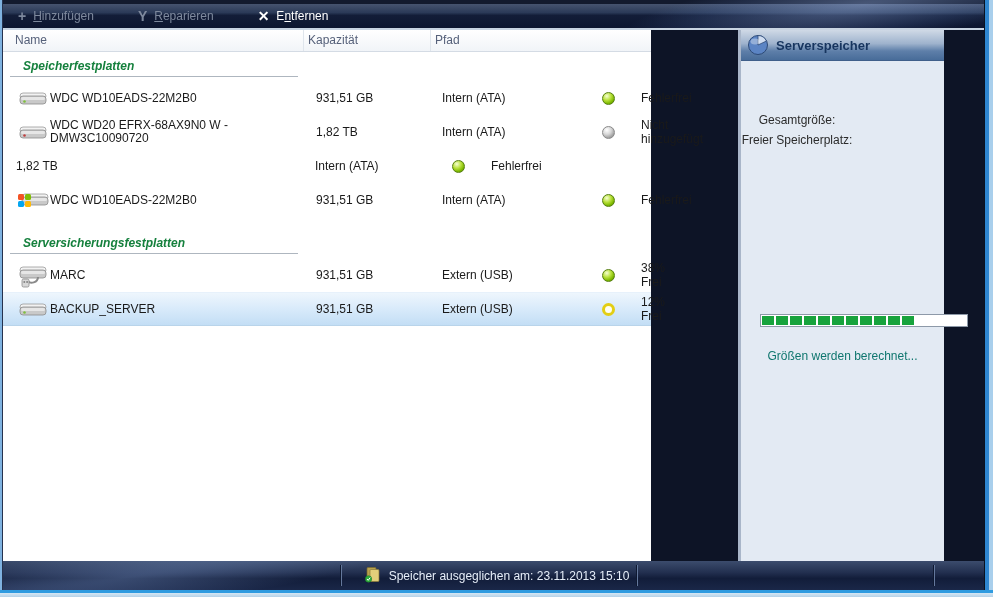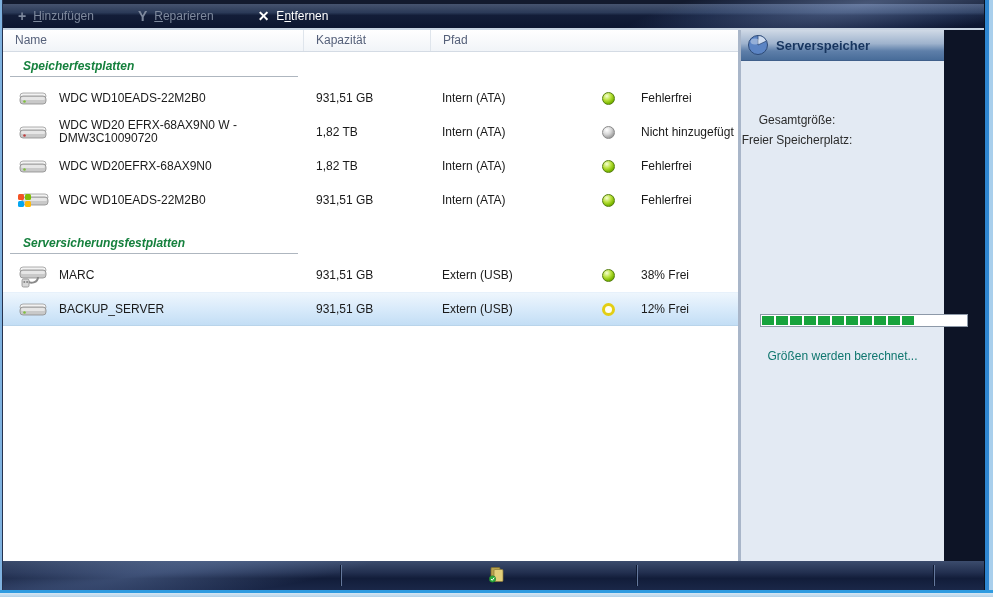--- a/index.html
+++ b/index.html
@@ -36,40 +36,40 @@
   }
   .tb-btn { display:flex; align-items:center; gap:7px; padding:3px 10px; margin-right:24px;
             color:#fff; cursor:pointer; position:relative; z-index:2; }
   .tb-btn.disabled { color:#7e899d; cursor:default; }
   .tb-ico { font-weight:bold; font-size:14px; line-height:14px; }
   .tb-btn.disabled .tb-ico { color:#7e899d; }
   .tb-key { text-decoration:underline; }
 
   
   .content-sep { position:absolute; left:3px; right:9px; top:28px; height:2px; background:#c8d4e2; }
-  .main { position:absolute; left:3px; top:30px; width:735px; bottom:36px; background:#fff; }
+  .main { position:absolute; left:3px; top:30px; width:648px; bottom:36px; background:#fff; }
   .panel-gap { position:absolute; left:738px; top:30px; width:3px; bottom:36px; background:#a9b6c9; }
   .panel { position:absolute; left:741px; top:30px; width:203px; bottom:36px; background:#e3eaf3; }
 
   
   .thead {
     display:grid; grid-template-columns:300px 127px 150px 1fr; height:22px; align-items:center;
     background:linear-gradient(#ffffff,#f1f4f8); border-bottom:1px solid #d4dbe4; color:#56617a;
   }
   .thead .th { padding-left:12px; height:100%; line-height:21px; }
-  .thead .th + .th { border-left:1px solid #dfe5ec; padding-left:12px; }
+  .thead .th + .th { border-left:1px solid #dfe5ec; padding-left:4px; }
   .group-label { font-weight:bold; color:#15803d; margin:7px 0 0 20px;font-style:italic; }
   .group-rule { border-bottom:1px solid #aeb6bf; width:288px; margin:3px 0 0 7px; }
   .rows1 { margin-top:4px; }
   .row { display:grid; grid-template-columns:300px 127px 150px 1fr; height:34px; align-items:center; }
   .row.selected {
     background:linear-gradient(#eef6fd,#d6e9fa 55%,#c3def5);
     border-top:1px solid #e7f1fb; border-bottom:1px solid #b9d4ea;
   }
-  .name-cell { display:flex; align-items:center; padding-left:13px; gap:9px; }
+  .name-cell { display:flex; align-items:center; padding-left:13px; }
   .name-text { white-space:pre-line; line-height:13px; }
   .cap-cell  { padding-left:13px; }
   .path-cell { padding-left:12px; }
   .status-cell { display:flex; align-items:center; padding-left:22px; gap:26px; }
 
   .orb { width:13px; height:13px; border-radius:50%; flex:0 0 13px; }
   .orb[data-status="green"] {
     background:radial-gradient(circle at 35% 28%, #f6ffd2, #b8e03a 40%, #7cb800 70%, #4f7d00);
     border:1px solid #567f10;
   }
@@ -185,31 +185,20 @@
         </div>
         <div class="cap-cell">1,82 TB</div>
         <div class="path-cell">Intern (ATA)</div>
         <div class="status-cell">
           <span class="orb" data-status="gray"></span>
           <span>Nicht hinzugefügt</span>
         </div>
       </div>
 
       <div class="row">
-        <div class="name-cell">
-          <span class="disk">
-            <svg width="34" height="24" viewBox="0 0 34 24">
-              <rect x="4" y="7" width="26" height="6" rx="3" fill="#f2f2f2" stroke="#9a9a9a" stroke-width="0.8"></rect>
-              <rect x="4" y="10" width="26" height="8" rx="3" fill="#c9c9c9" stroke="#8b8b8b" stroke-width="0.8"></rect>
-              <rect x="5" y="11" width="24" height="3" rx="1.5" fill="#e6e6e6"></rect>
-              <circle cx="8.5" cy="15.5" r="1.3" fill="#7fbf3f"></circle>
-            </svg>
-          </span>
-          <span class="name-text">WDC WD20EFRX-68AX9N0</span>
-        </div>
         <div class="cap-cell">1,82 TB</div>
         <div class="path-cell">Intern (ATA)</div>
         <div class="status-cell">
           <span class="orb" data-status="green"></span>
           <span>Fehlerfrei</span>
         </div>
       </div>
 
       <div class="row">
         <div class="name-cell">
@@ -317,20 +306,21 @@
     <span class="sb-sep s3"></span>
     <span class="sb-msg">
       <span>
         <svg width="17" height="17" viewBox="0 0 17 17">
           <rect x="3" y="1.5" width="9" height="12" rx="1" fill="#b8a24e" stroke="#7d6c2c" stroke-width="0.7"></rect>
           <rect x="6" y="3.5" width="9" height="12" rx="1" fill="#e2cf7a" stroke="#8d7a36" stroke-width="0.7"></rect>
           <circle cx="4.5" cy="13" r="3.2" fill="#2fae3e" stroke="#1c7a29" stroke-width="0.6"></circle>
           <path d="M3 13 L4.2 14.3 L6.2 11.6" fill="none" stroke="#fff" stroke-width="1"></path>
         </svg>
       </span>
+      <span>Speicher ausgeglichen am: 23.11.2013 15:10</span>
     </span>
   </div>
 
   <div class="frame-left"></div>
   <div class="frame-right"></div>
   <div class="frame-bottom-blue"></div>
   <div class="frame-bottom-pale"></div>
 </div>
 
 </body></html>

